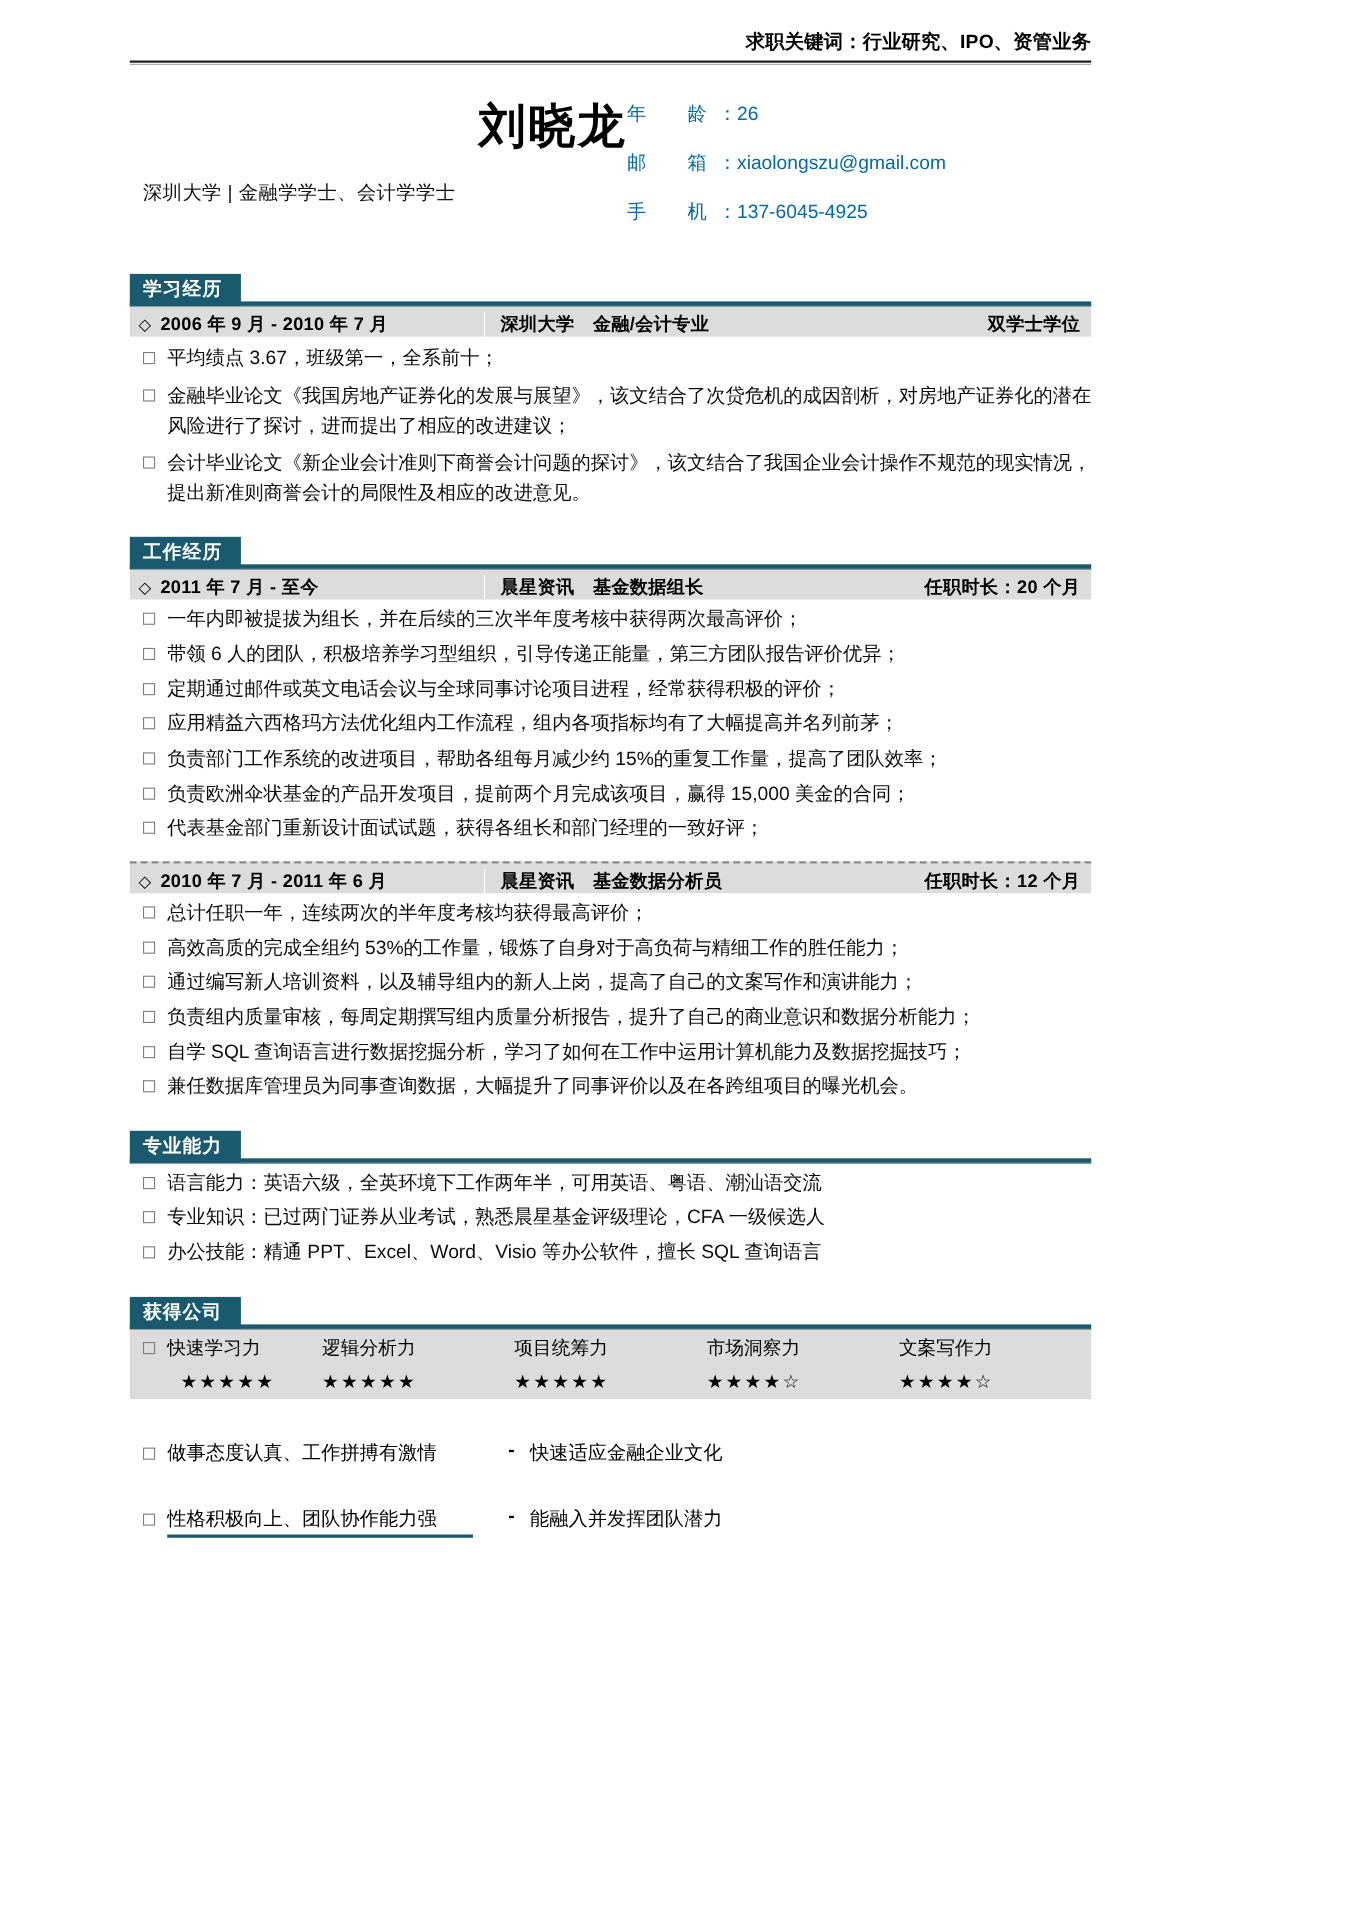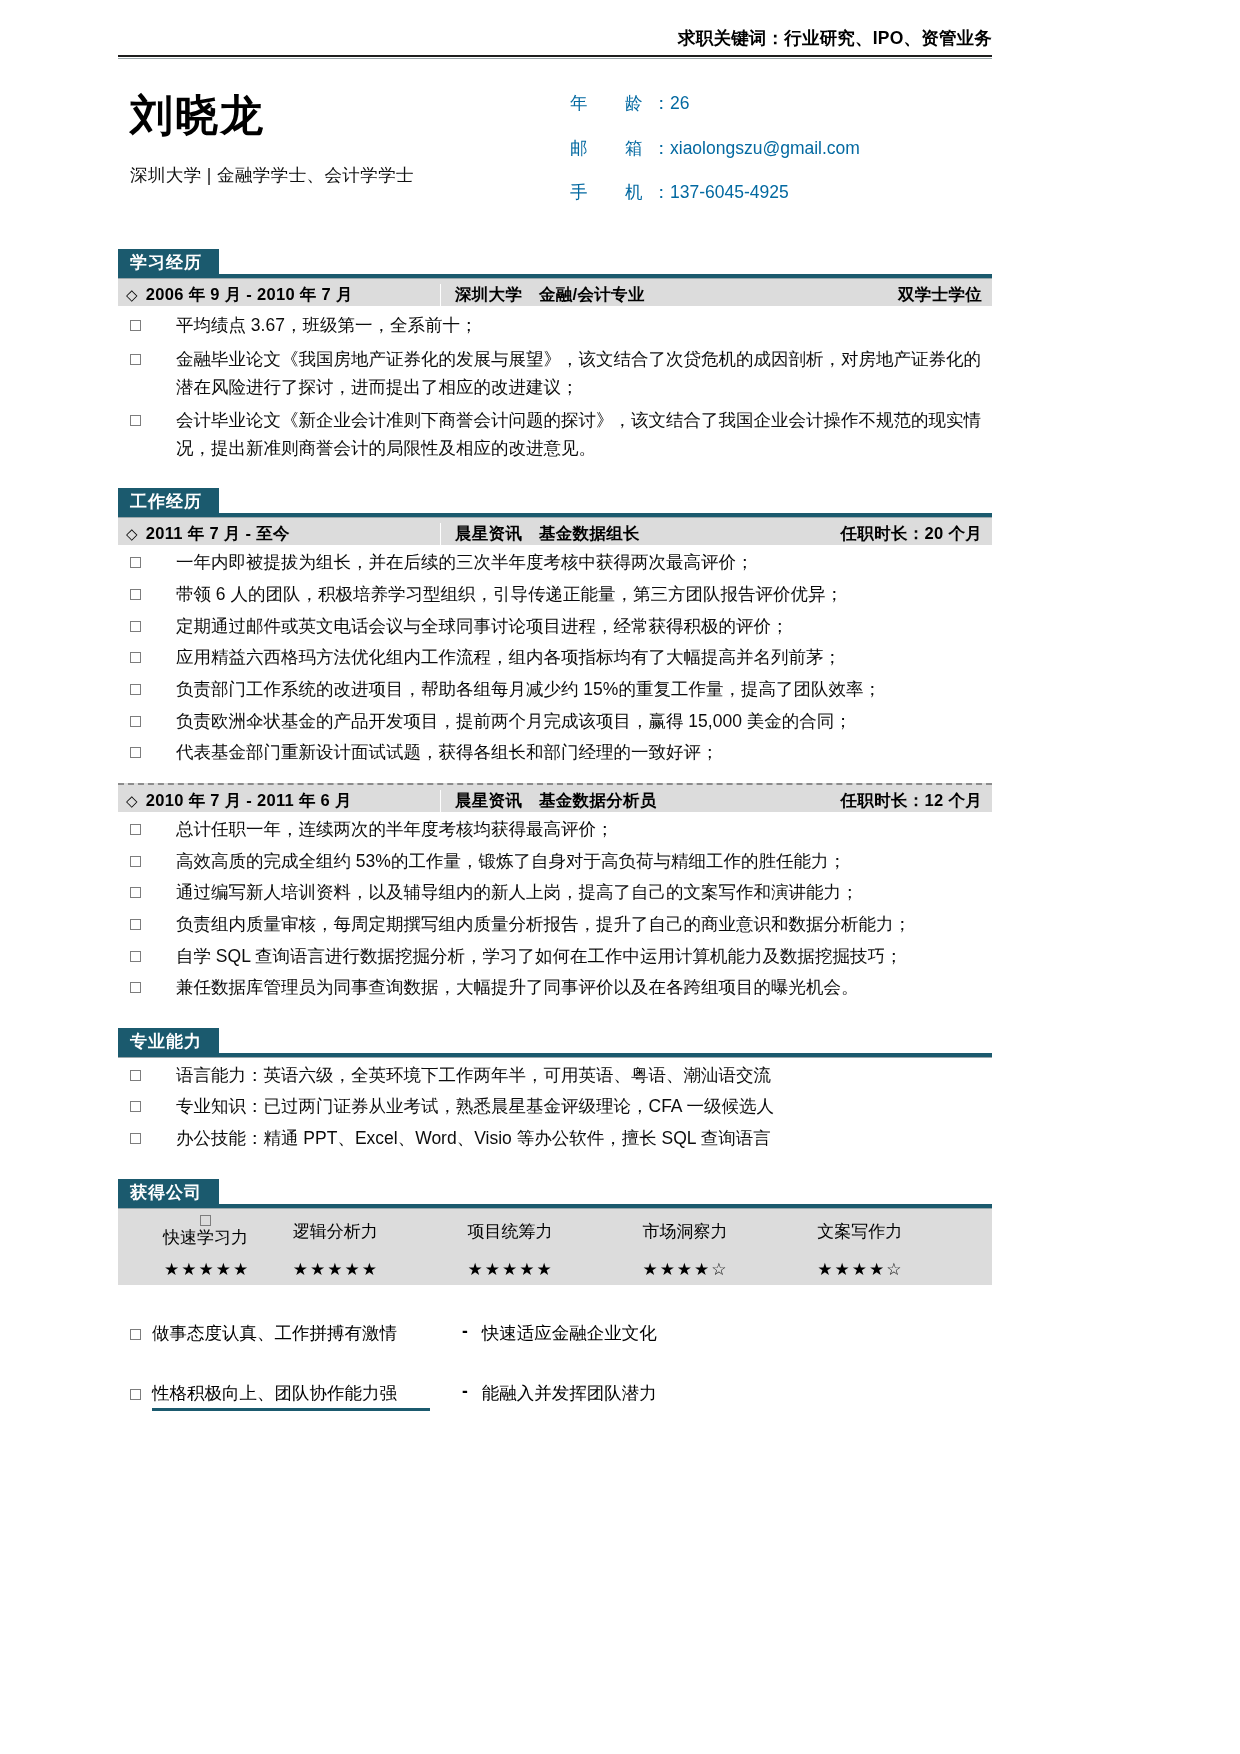--- a/index.html
+++ b/index.html
@@ -54,20 +54,21 @@
     width: 452px;
     padding-left: 12px;
     box-sizing: border-box;
   }
   .name {
     font-size: 43px;
     font-weight: bold;
     letter-spacing: 2px;
     line-height: 1.15;
     margin-top: 6px;
+    text-align: right;
   }
   .subtitle {
     margin-top: 22px;
     font-size: 17.5px;
     letter-spacing: 0.4px;
     color: #111;
   }
   .header-right {
     flex: 1;
     padding-top: 10px;
@@ -161,21 +162,20 @@
     margin: 0;
     padding: 0;
   }
   ul.bullets li {
     display: flex;
     align-items: flex-start;
     font-size: 17.5px;
     line-height: 1.58;
     color: #0c0c0c;
     padding: 6px 0 0 0;
-    gap: 24px;
   }
   ul.bullets.tight li { padding-top: 4px; }
   .bx {
     flex: 0 0 auto;
     width: 11px;
     height: 11px;
     border: 1.6px solid #7d7d7d;
     margin: 8px 11px 0 12px;
     box-sizing: border-box;
   }
@@ -199,21 +199,20 @@
   .eval-label-row td { font-weight: normal; }
   .eval-head-cell {
     width: 173px;
   }
   .eval-head-cell.first {
     padding-left: 0;
   }
   .eval-label-inner {
     display: flex;
     align-items: center;
-    flex-direction: column;
   }
   .eval-label-inner .bx {
     margin: 1px 11px 0 12px;
   }
   .eval-label-pad { padding-left: 34px; }
   .eval-stars {
     font-size: 15px;
     letter-spacing: 2px;
     padding-left: 46px;
     color: #000;

